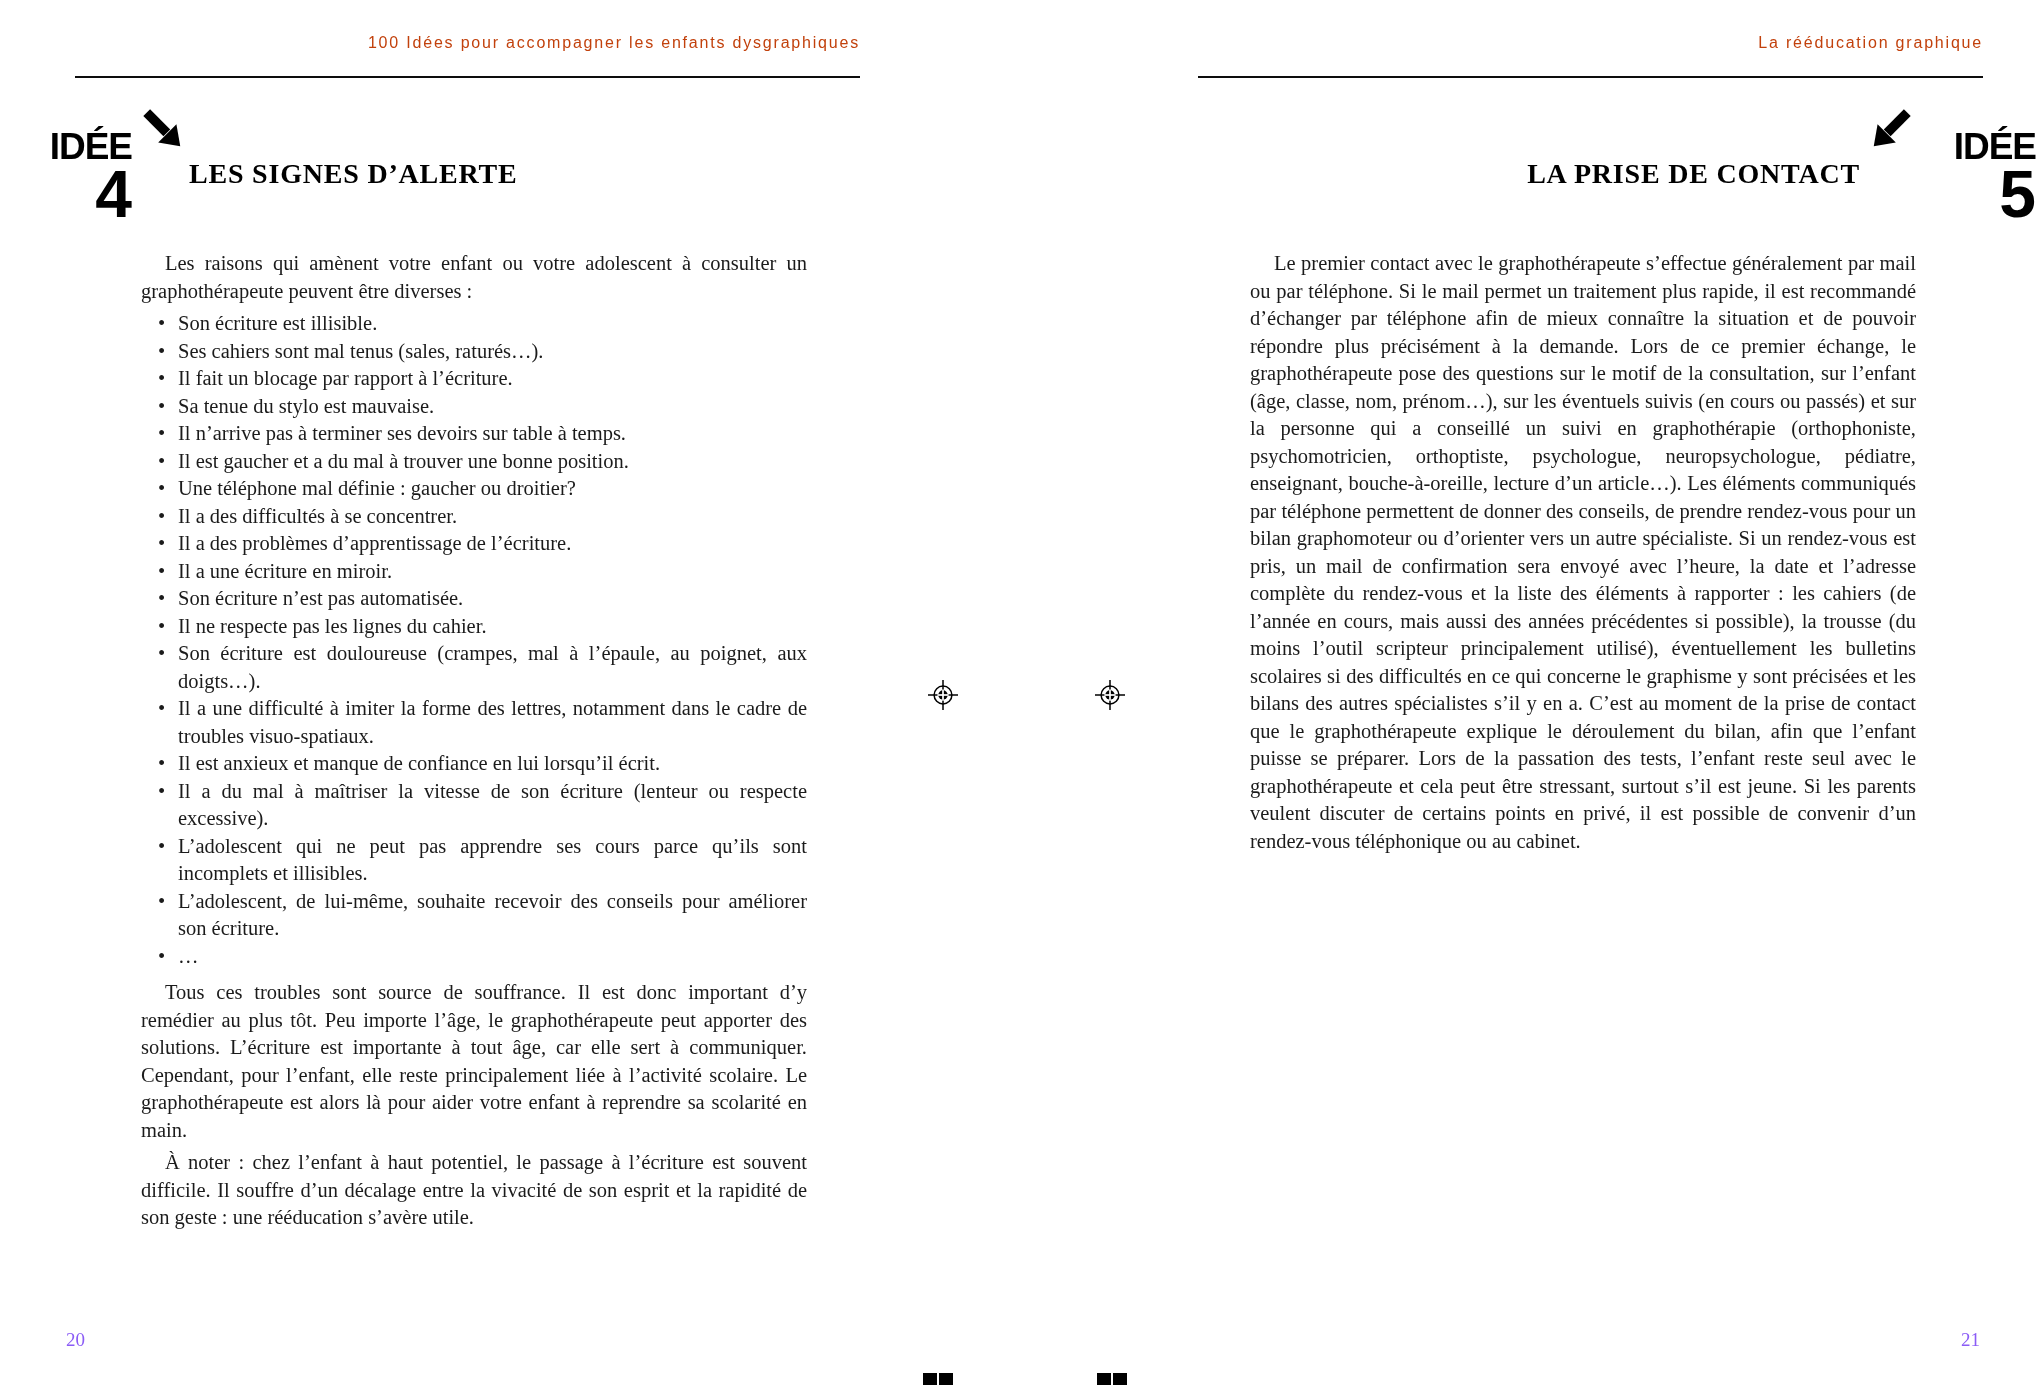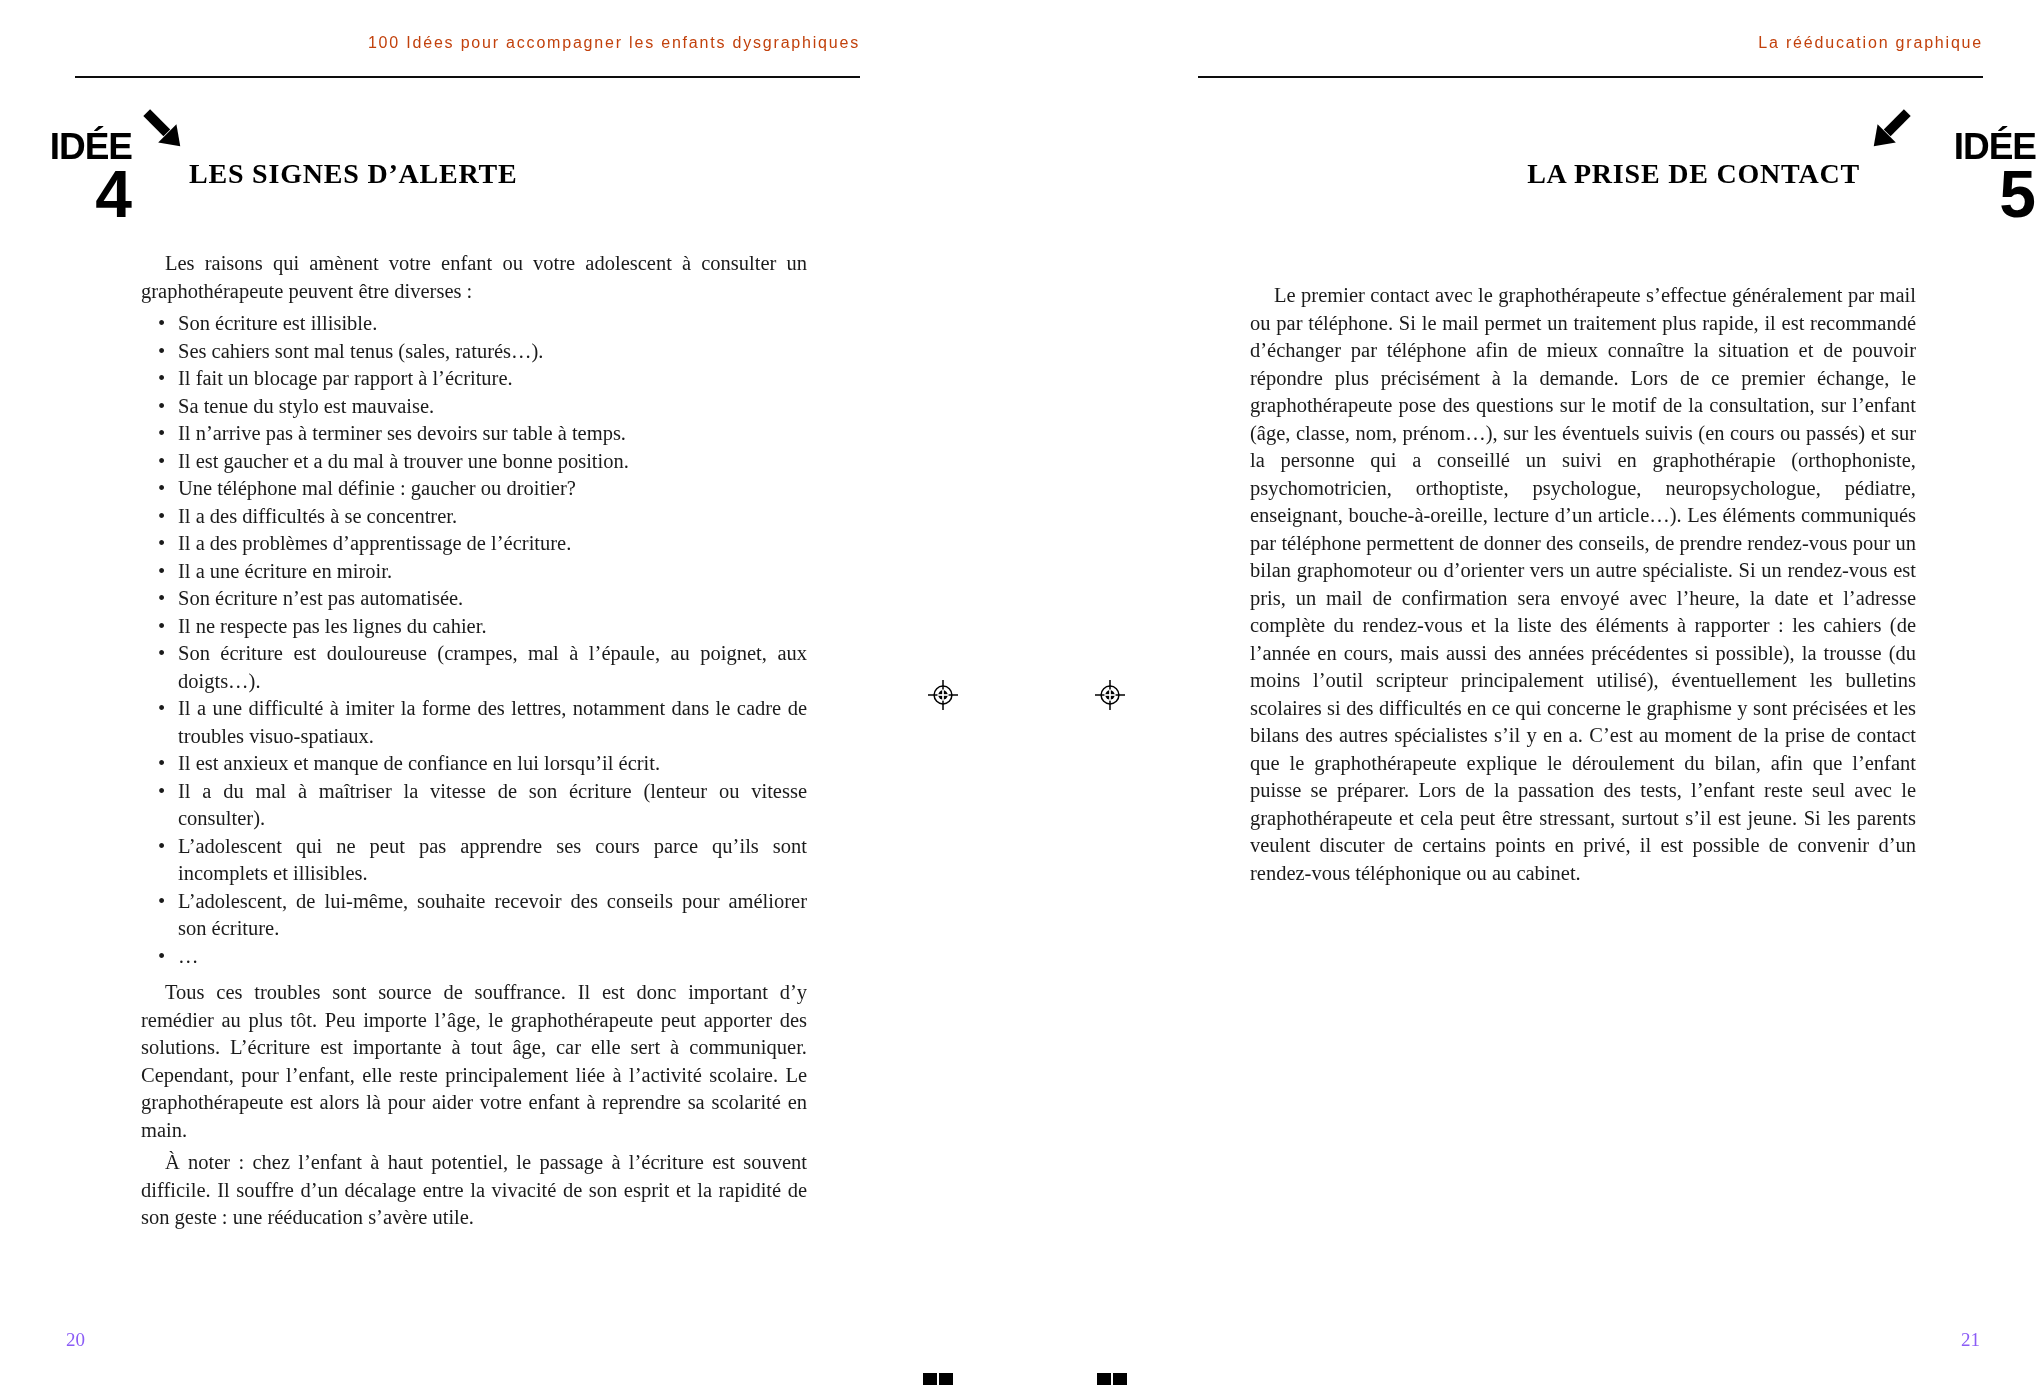--- a/index.html
+++ b/index.html
@@ -38,21 +38,21 @@
     font-family:"Liberation Serif","DejaVu Serif",serif;
   }
   .title-left{ left:189px; }
   .title-right{ right:182px; }
 
   .body-col{
     position:absolute; top:250px; width:666px;
     font-size:20.5px; line-height:27.5px; text-align:justify;
   }
   .body-left-pos{ left:141px; }
-  .body-right-pos{ left:1250px;margin-top:32px; }
+  .body-right-pos{ left:1250px; }
   .body-col p{ text-indent:24px; }
   .intro{ margin-bottom:5px; }
   ul.bullets{ list-style:none; margin:5px 0 9px 0; }
   ul.bullets li{ position:relative; padding-left:37px; text-align:justify; }
   ul.bullets li::before{ content:"•"; position:absolute; left:17px; top:0; }
   .para{ margin-top:5px; }
 
   .page-number{ position:absolute; top:1329px; font-size:19px; color:#8b5cf6; }
   .pn-left{ left:66px; }
   .pn-right{ left:1961px; }
@@ -114,21 +114,21 @@
         <li class="bullet-item">Son écriture n’est pas automatisée.</li>
 
         <li class="bullet-item">Il ne respecte pas les lignes du cahier.</li>
 
         <li class="bullet-item">Son écriture est douloureuse (crampes, mal à l’épaule, au poignet, aux doigts…).</li>
 
         <li class="bullet-item">Il a une difficulté à imiter la forme des lettres, notamment dans le cadre de troubles visuo-spatiaux.</li>
 
         <li class="bullet-item">Il est anxieux et manque de confiance en lui lorsqu’il écrit.</li>
 
-        <li class="bullet-item">Il a du mal à maîtriser la vitesse de son écriture (lenteur ou vitesse consulter).</li>
+        <li class="bullet-item">Il a du mal à maîtriser la vitesse de son écriture (lenteur ou respecte excessive).</li>
 
         <li class="bullet-item">L’adolescent qui ne peut pas apprendre ses cours parce qu’ils sont incomplets et illisibles.</li>
 
         <li class="bullet-item">L’adolescent, de lui-même, souhaite recevoir des conseils pour améliorer son écriture.</li>
 
         <li class="bullet-item">…</li>
       </ul>
     <p class="para">Tous ces troubles sont source de souffrance. Il est donc important d’y remédier au plus tôt. Peu importe l’âge, le graphothérapeute peut apporter des solutions. L’écriture est importante à tout âge, car elle sert à communiquer. Cependant, pour l’enfant, elle reste principalement liée à l’activité scolaire. Le graphothérapeute est alors là pour aider votre enfant à reprendre sa scolarité en main.</p>
     <p class="para">À noter : chez l’enfant à haut potentiel, le passage à l’écriture est souvent difficile. Il souffre d’un décalage entre la vivacité de son esprit et la rapidité de son geste : une rééducation s’avère utile.</p>
   </div>

